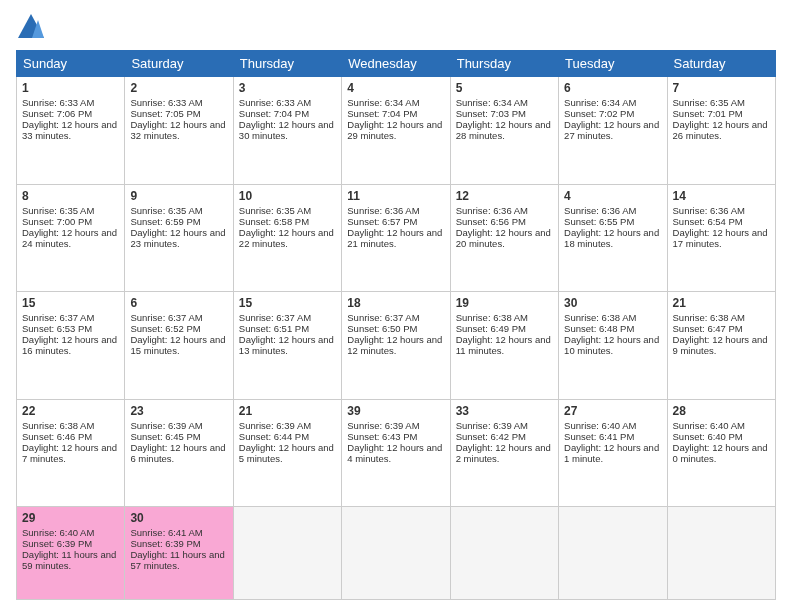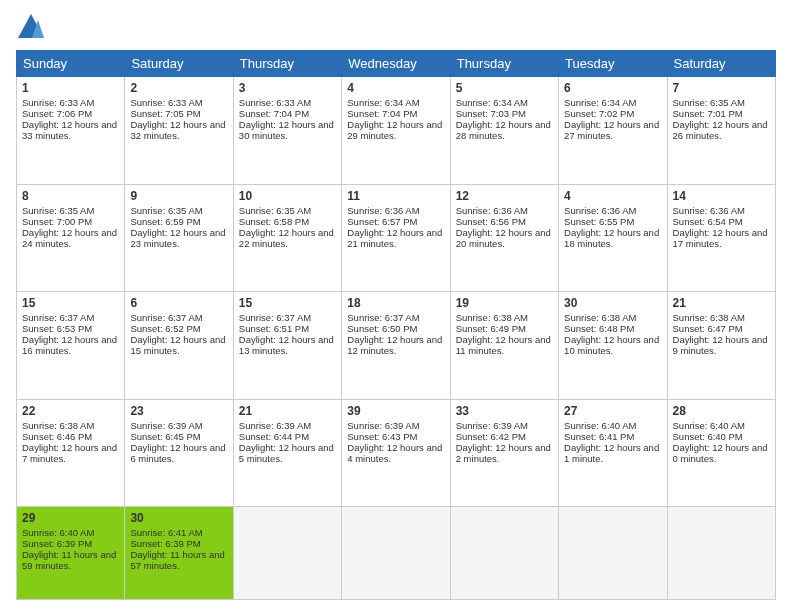--- a/index.html
+++ b/index.html
@@ -77,21 +77,21 @@
     }
     .calendar td {
       border: 1px solid #ccc;
       vertical-align: top;
       padding: 4px 5px;
       font-size: 9.5px;
       color: #333;
       background: #fff;
     }
     .calendar tr:last-child td {
-      background: #84cc16;
+      background: #f9a8d4;
     }
     .day-num {
       font-size: 12px;
       font-weight: bold;
       display: block;
       margin-bottom: 2px;
     }
     .empty-cell {
       background: #f5f5f5 !important;
     }

